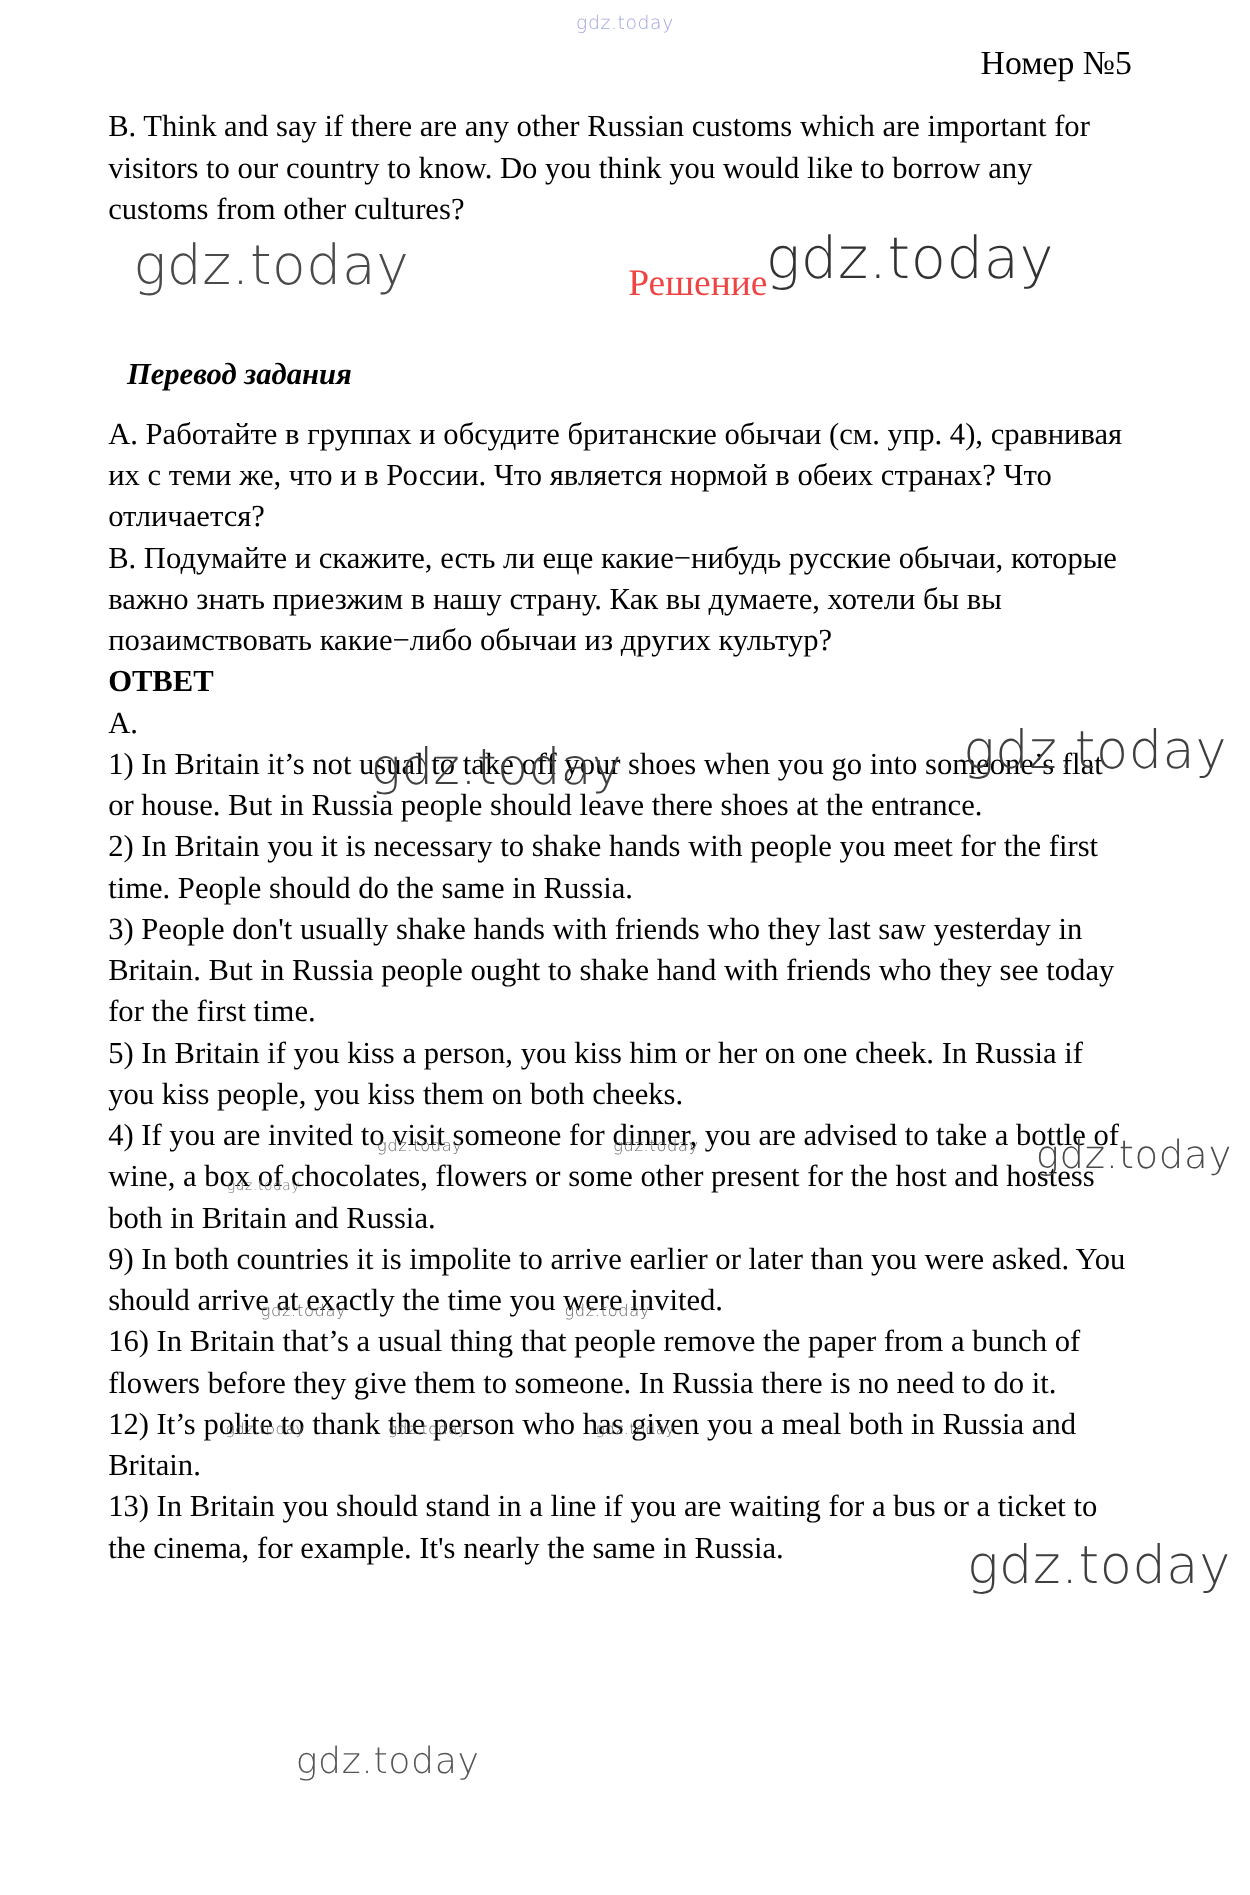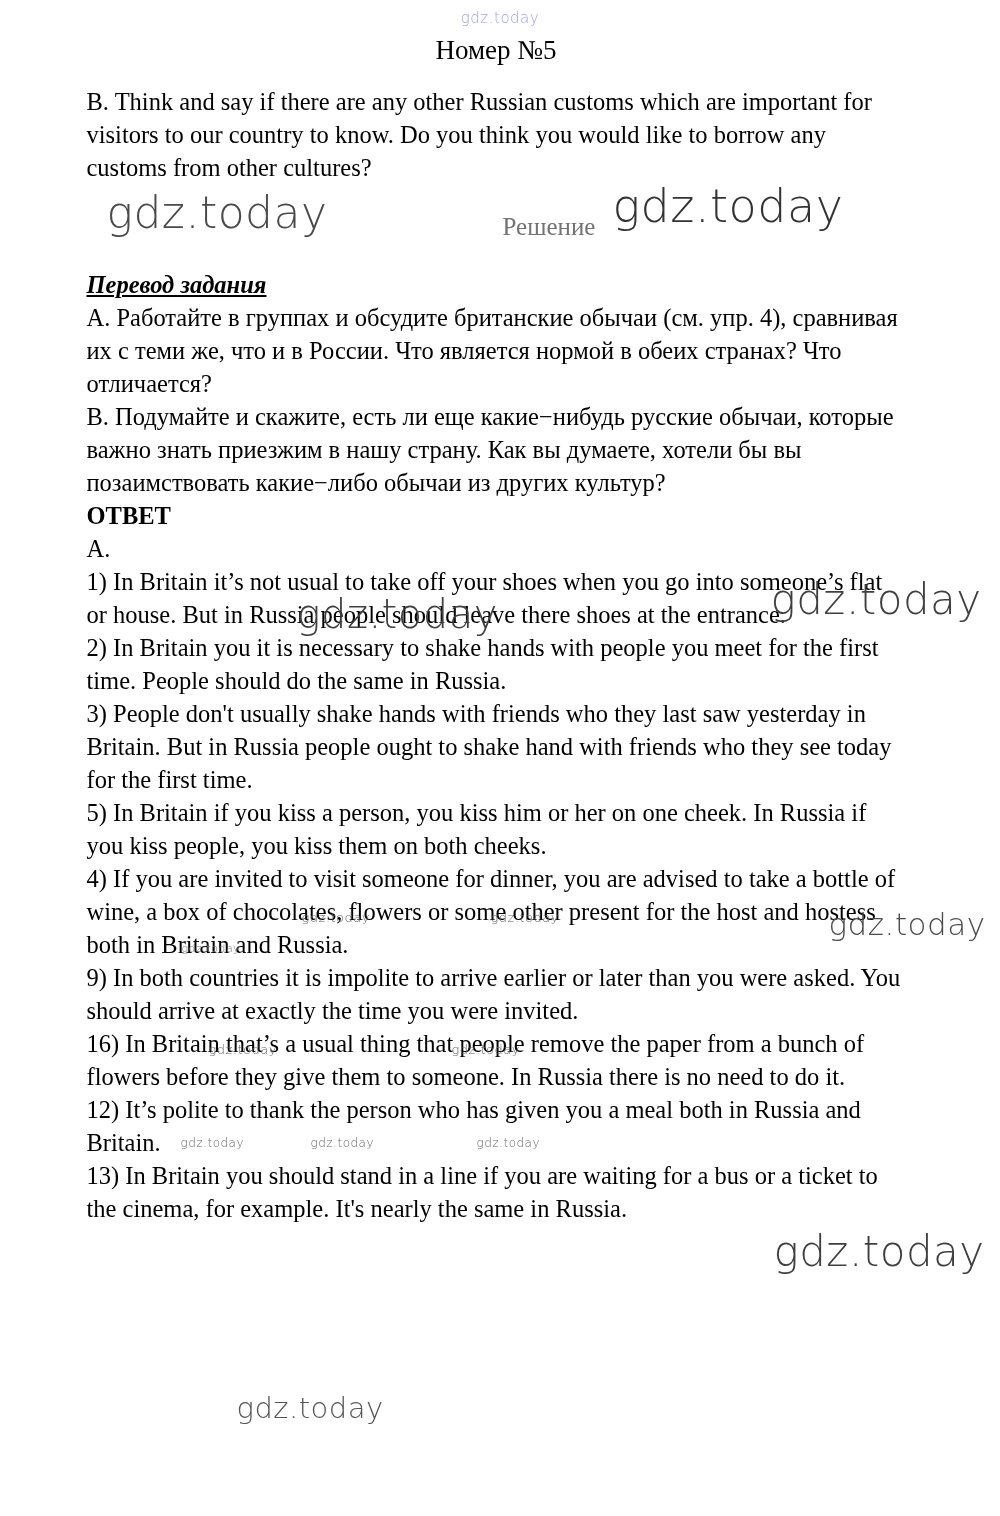--- a/index.html
+++ b/index.html
@@ -12,42 +12,42 @@
     box-sizing: border-box;
     padding: 34px 36px 20px 28px;
     font-family: "Liberation Serif", "DejaVu Serif", serif;
     font-size: 24.5px;
     line-height: 33px;
     color: #000000;
   }
   .title {
     font-size: 27px;
     font-weight: normal;
-    text-align: center;
+    text-align: right;
     margin: 0 0 18px 0;
     line-height: 33px;
   }
   .para { margin: 0; }
   .wm {
     font-family: "DejaVu Sans", "Liberation Sans", sans-serif;
     font-weight: 300;
     letter-spacing: 0.5px;
     white-space: nowrap;
     pointer-events: none;
   }
   .wm-abs { position: absolute; }
   .wm-top {
     top: 2px; left: 50%; transform: translateX(-50%);
     font-size: 15px; color: #8b95da; opacity: 0.85;
   }
   .solution-row { position: relative; height: 84px; }
   .wm-sol-left  { position: absolute; left: 20px;  top: 12px; font-size: 44px; color: #4a4a4a; }
-  .solution-label { position: absolute; left: 416px; top: 26px; font-size: 25px; color: #737373; }
+  .solution-label { position: absolute; left: 416px; top: 26px; font-size: 30px; color: #ef4444; }
   .wm-sol-right { position: absolute; left: 526px; top: 6px;  font-size: 46px; color: #333333; }
-  .translation-heading { font-weight: bold; font-style: italic; margin: 0; text-decoration: underline; }
+  .translation-heading { font-weight: bold; font-style: italic; margin: 15px; }
   .answer-heading { font-weight: bold; margin: 0; font-family: Liberation Serif, serif; }
   
   .wm-mid1   { left: 238px; top: 598px;  font-size: 40px; color: #3f3f3f; }
   .wm-right1 { left: 712px; top: 583px;  font-size: 42px; color: #3f3f3f; }
   .wm-s1     { left: 243px; top: 901px;  font-size: 13px; color: #666666; }
   .wm-s2     { left: 432px; top: 901px;  font-size: 13px; color: #666666; }
   .wm-s3     { left: 123px; top: 932px;  font-size: 11px; color: #777777; }
   .wm-right2 { left: 770px; top: 908px;  font-size: 31px; color: #4a4a4a; }
   .wm-s4     { left: 150px; top: 1033px; font-size: 13px; color: #666666; }
   .wm-s5     { left: 393px; top: 1033px; font-size: 13px; color: #666666; }

